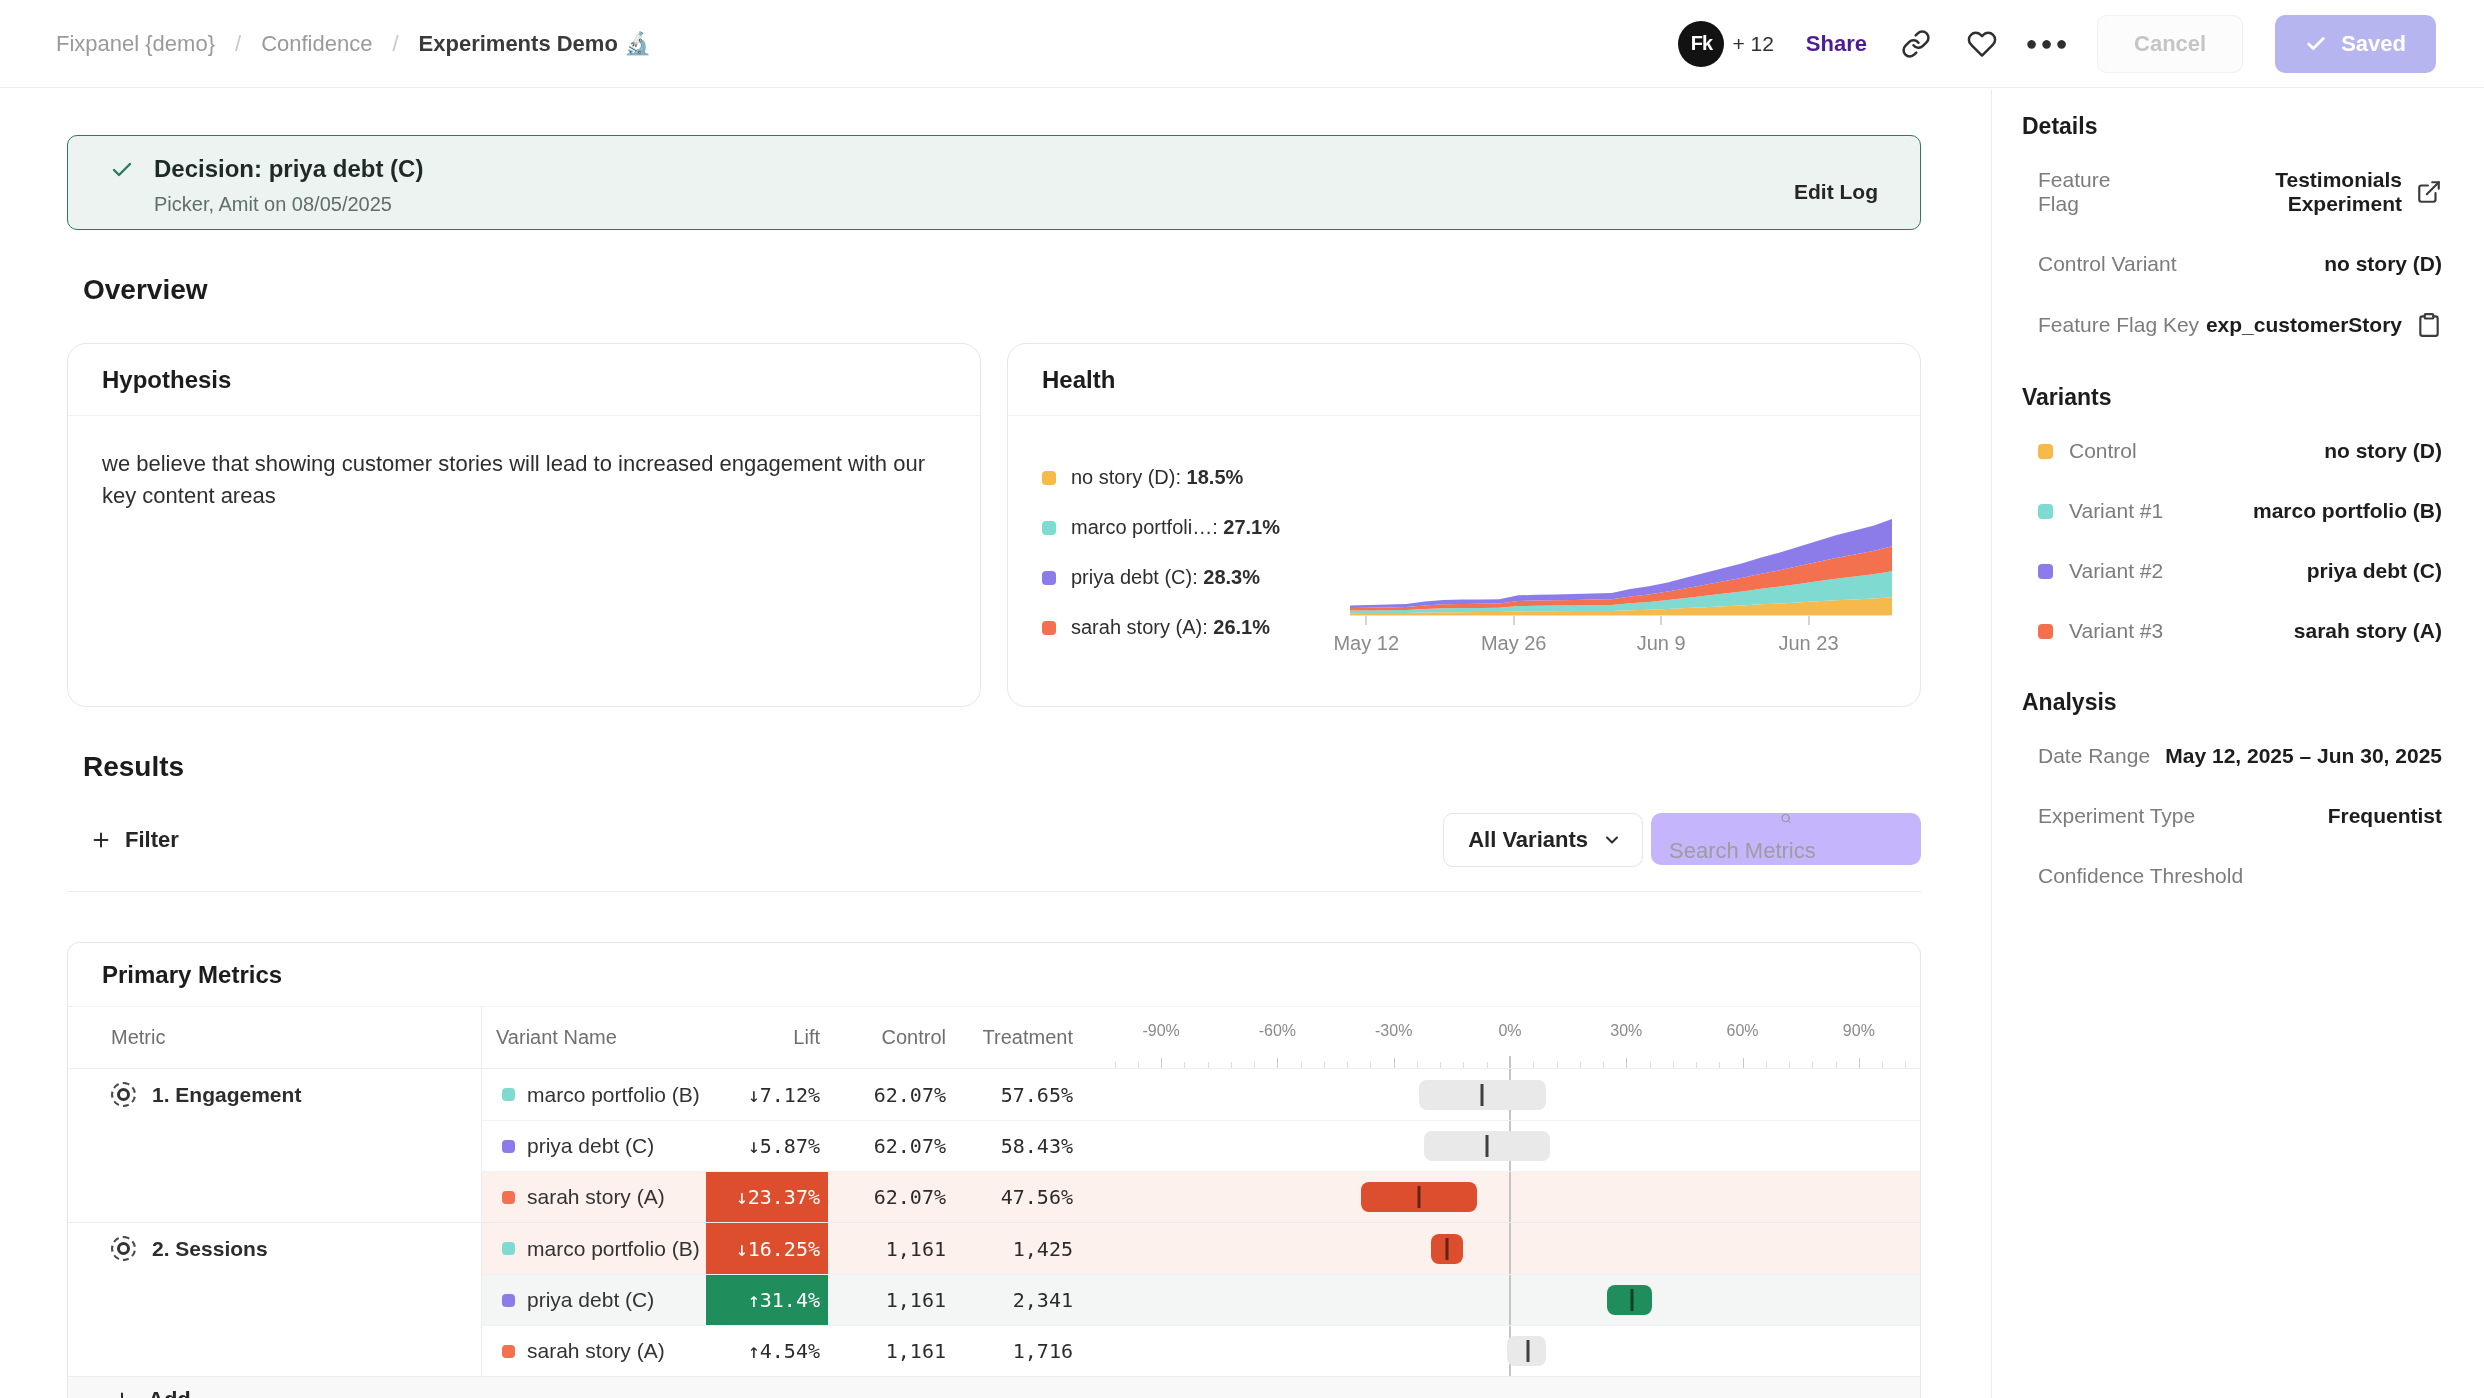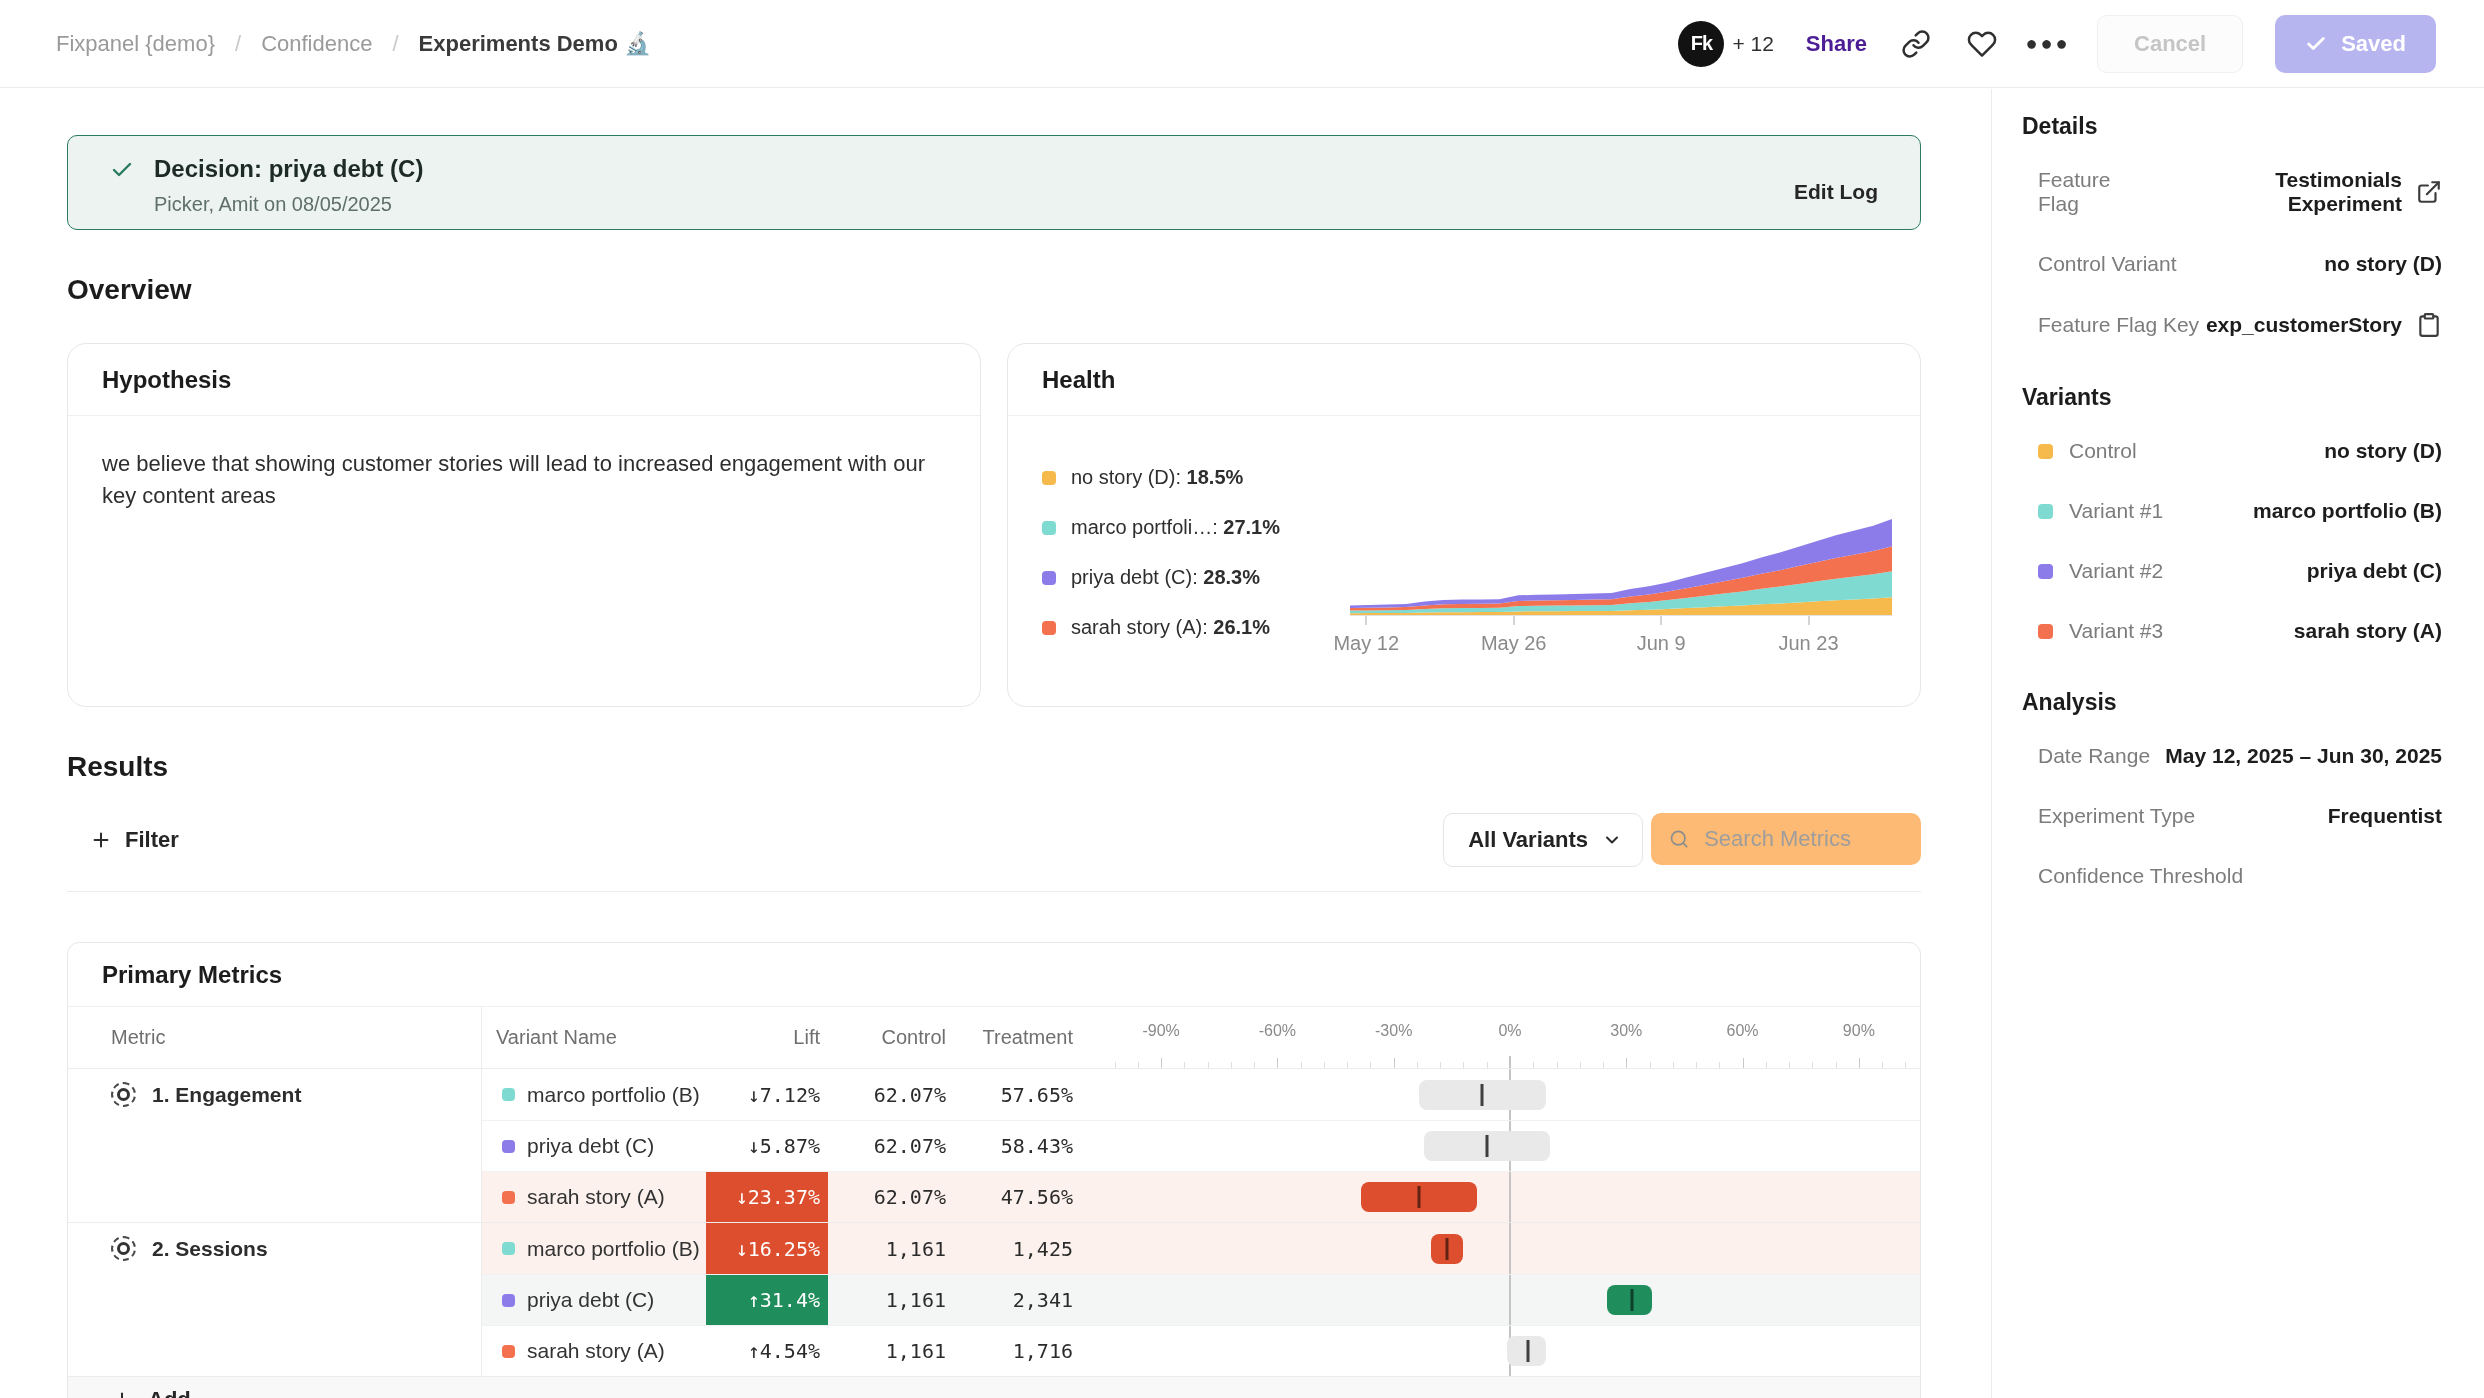--- a/index.html
+++ b/index.html
@@ -30,21 +30,21 @@
   
   .main{position:absolute;top:89px;left:0;width:1990px;bottom:0;box-sizing:border-box;padding:46px 0 0 67px;overflow:hidden;}
   .content{width:1854px;}
   .banner{height:95px;box-sizing:border-box;border:1px solid var(--banner-border,#2A7B5F);
     background:var(--banner-bg,#ECF3F0);border-radius:10px;display:flex;align-items:flex-start;padding:19px 42px 0 42px;}
   .banner-check{margin-top:3px;color:var(--banner-border,#2A7B5F);}
   .banner-texts{margin-left:20px;}
   .banner-title{font-size:24px;font-weight:700;color:#1e2a25;}
   .banner-byline{font-size:20px;color:#5f6f69;margin-top:10px;}
   .banner-action{margin-left:auto;align-self:center;font-size:21px;font-weight:600;color:#262626;cursor:pointer;}
-  h2.section{font-size:28px;font-weight:700;color:#1c1c1c;margin:44px 0 0;}
+  h2.section{font-size:28px;font-weight:700;color:#1c1c1c;margin:44px 16px 0;}
   .cards{display:flex;gap:26px;margin-top:37px;}
   .card{background:#fff;border:1px solid #e7e7e7;border-radius:19px;box-sizing:border-box;width:914px;height:364px;overflow:hidden;}
   .card-title{height:72px;display:flex;align-items:center;padding:0 34px;border-bottom:1px solid #efefef;
     font-size:24px;font-weight:700;color:#1c1c1c;box-sizing:border-box;}
   .hyp-body{padding:32px 34px;font-size:22px;line-height:1.45;color:#2e2e2e;}
   .health-body{display:flex;padding:0 28px 0 34px;height:260px;box-sizing:border-box;}
   .legend{width:308px;padding-top:50px;flex:none;}
   .legend-item{display:flex;align-items:center;gap:15px;margin-bottom:27px;font-size:20px;color:#2e2e2e;}
   .legend-swatch{width:14px;height:14px;border-radius:4px;flex:none;}
   .legend-item b{font-weight:700;}
@@ -52,22 +52,22 @@
   .hx-axis{position:relative;height:46px;border-top:1px solid #e2e2e2;}
   .hx-tick{position:absolute;top:0;width:2px;height:9px;background:#d4d4d4;transform:translateX(-50%);}
   .hx-label{position:absolute;top:16px;transform:translateX(-50%);font-size:20px;color:#8a8a8a;white-space:nowrap;}
   
   .results-row{display:flex;align-items:center;margin-top:30px;}
   .filter-btn{display:flex;align-items:center;gap:13px;font-size:22px;font-weight:600;color:#262626;
     padding-left:23px;cursor:pointer;background:none;border:none;font-family:inherit;}
   .results-controls{margin-left:auto;display:flex;gap:8px;}
   .variants-dd{height:52px;padding:0 20px 0 24px;border:1px solid #e4e4e4;border-radius:10px;display:flex;
     align-items:center;gap:14px;font-size:22px;font-weight:600;color:#232323;background:#fff;cursor:pointer;}
-  .search-box{height:52px;width:270px;background:#fdba74;border-radius:10px;display:flex;align-items:center;
-    padding:0 18px;gap:13px;box-sizing:border-box;}
+  .search-box{height:52px;width:270px;background:#c4b5fd;border-radius:10px;display:flex;align-items:center;
+    padding:0 18px;gap:13px;box-sizing:border-box;flex-direction:column;}
   .search-box input{border:none;background:transparent;outline:none;font-size:22px;color:#444;width:100%;font-family:inherit;}
   .search-box input::placeholder{color:#9d9d9d;}
   .hr{height:1px;background:#ececec;margin-top:24px;}
   
   .metrics-card{margin-top:50px;border:1px solid #e7e7e7;border-radius:12px;overflow:hidden;height:478px;box-sizing:border-box;background:#fff;}
   .metrics-title{height:64px;display:flex;align-items:center;padding:0 34px;border-bottom:1px solid #efefef;
     font-size:24px;font-weight:700;color:#1c1c1c;box-sizing:border-box;}
   .t-head{display:flex;height:62px;box-sizing:border-box;border-bottom:1px solid #ececec;}
   .th-metric{width:413px;flex:none;box-sizing:border-box;padding:19px 0 0 43px;font-size:20px;color:#6f6f6f;}
   .th-rest{flex:1;display:flex;border-left:1px solid #ececec;}

